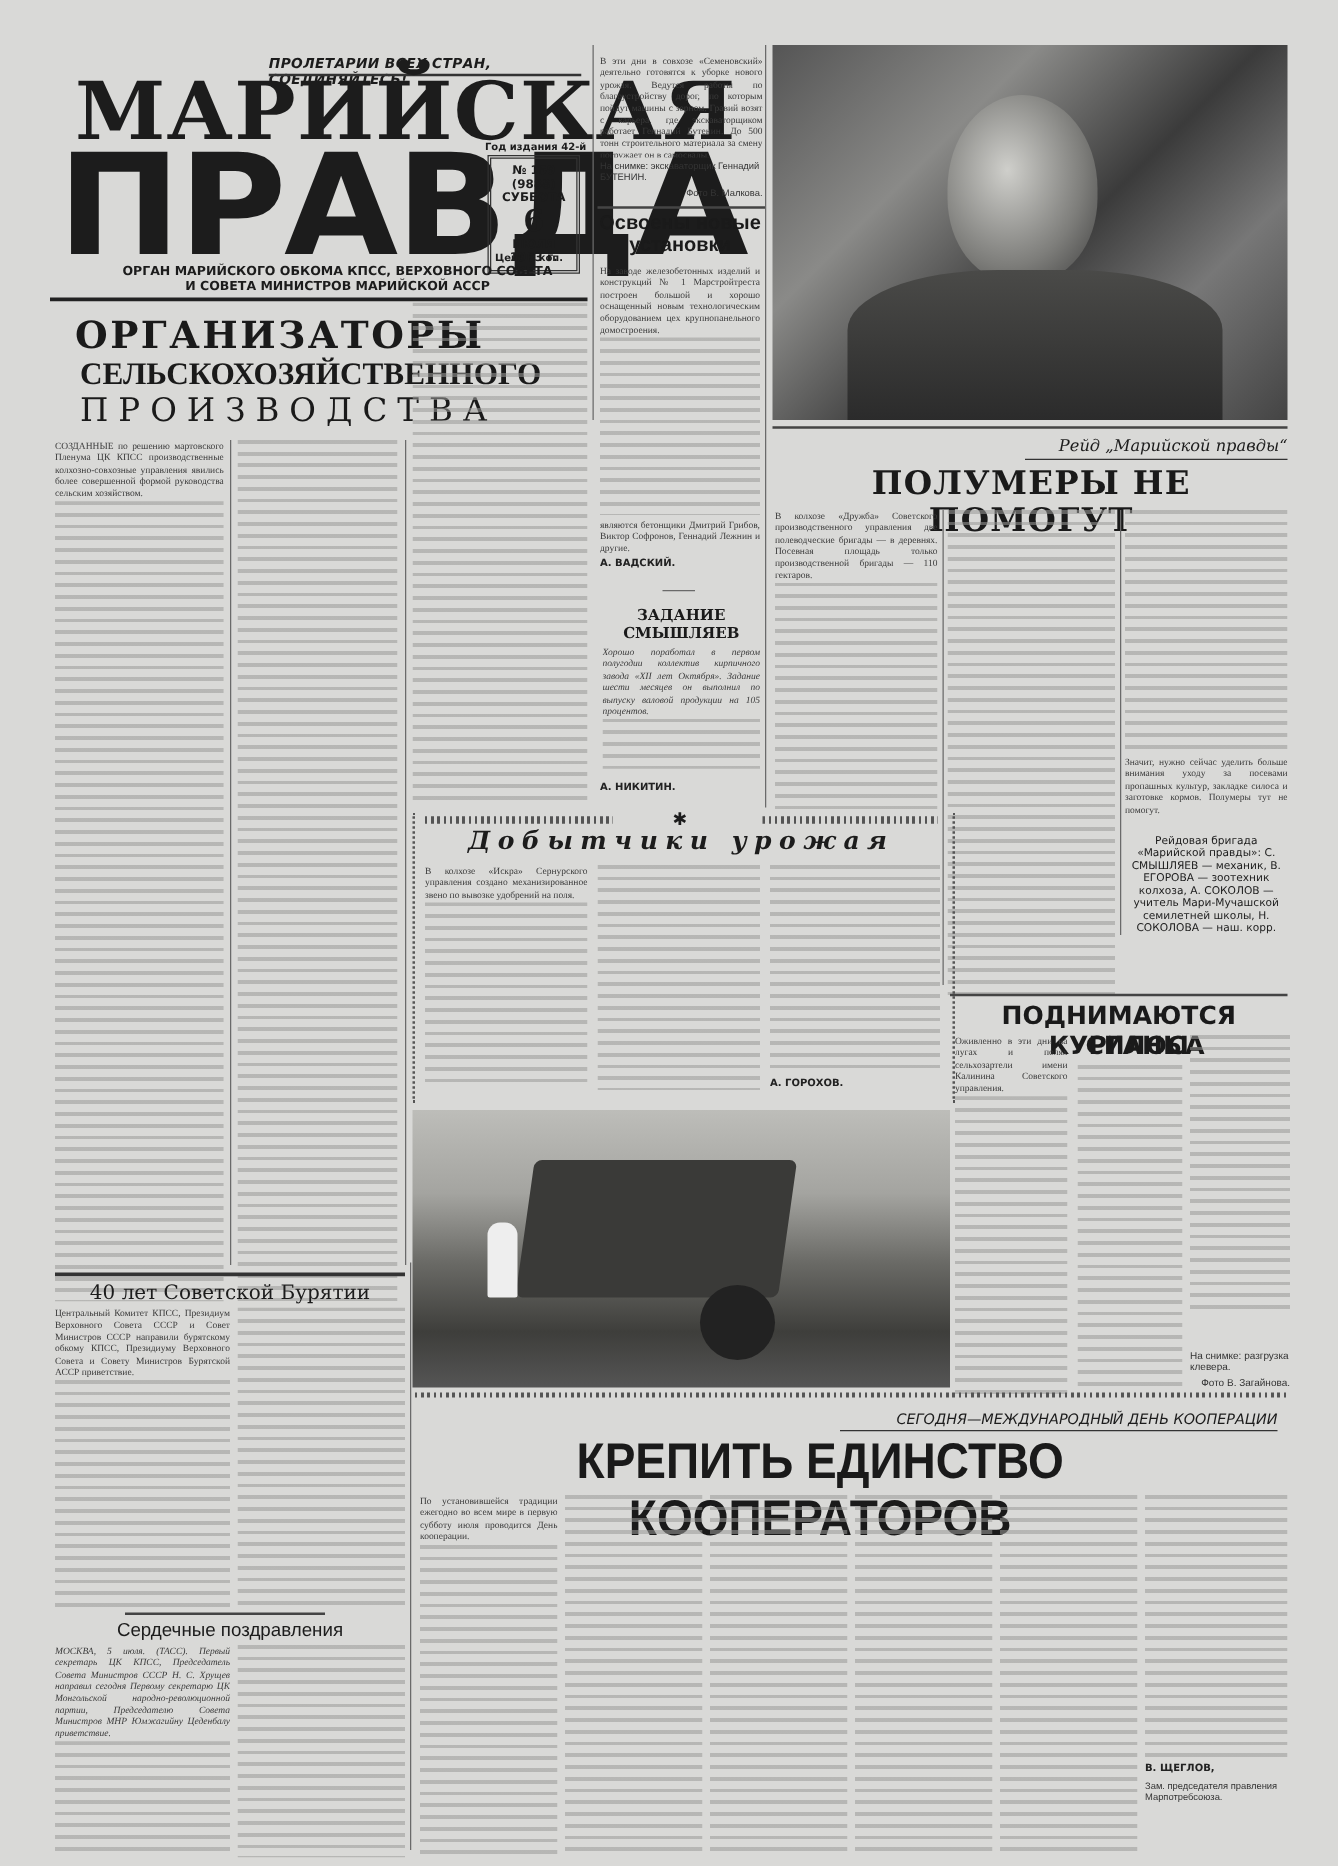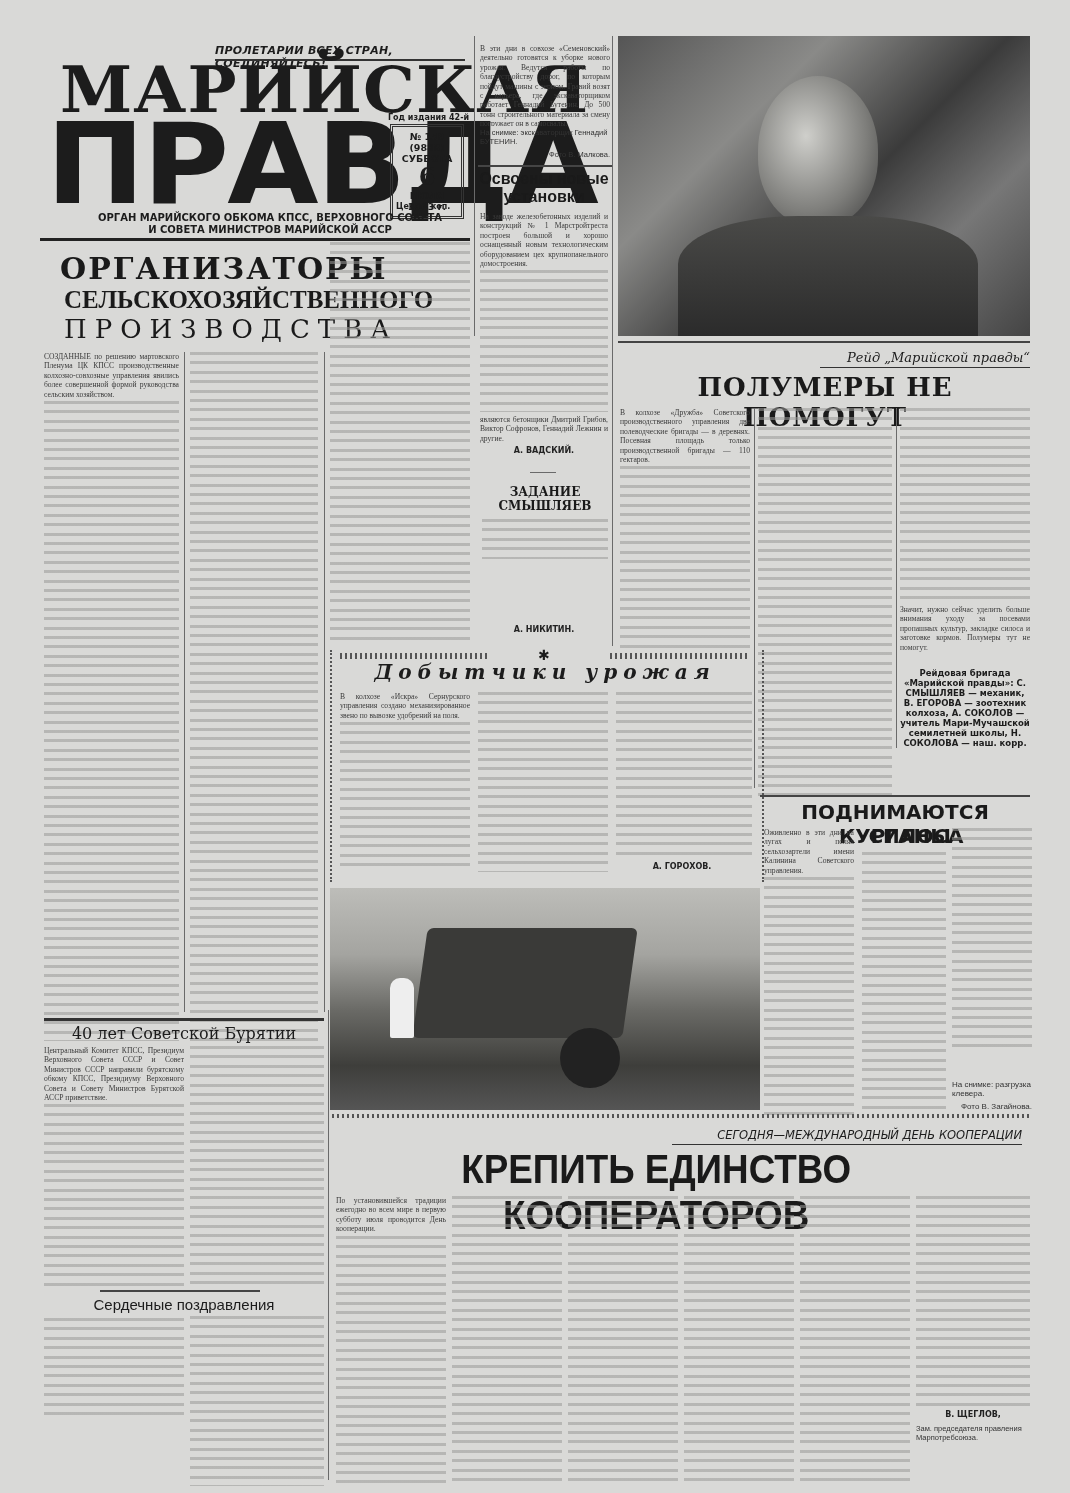--- a/index.html
+++ b/index.html
@@ -13,21 +13,21 @@
   .mast1{font-family:"DejaVu Serif",serif;font-weight:bold;font-size:64px;letter-spacing:1px;transform:scaleX(1.02);transform-origin:left;}
   .mast2{font-family:"DejaVu Sans",sans-serif;font-weight:bold;font-size:118px;letter-spacing:-2px;transform:scaleY(0.95);transform-origin:top left;line-height:1;}
   .issue-box{border:3px double #333;text-align:center;font-family:"DejaVu Sans",sans-serif;font-weight:bold;font-size:9.5px;line-height:11px;padding:4px 2px;}
   .organ{font-family:"DejaVu Sans",sans-serif;font-weight:bold;font-size:10px;text-align:center;line-height:12px;}
   .h-serif{font-family:"DejaVu Serif",serif;font-weight:bold;text-align:center;color:#1a1a1a;}
   .h-sans{font-family:"DejaVu Sans",sans-serif;font-weight:bold;text-align:center;color:#1a1a1a;}
   .h-cond{font-family:"Liberation Sans",sans-serif;font-weight:bold;text-align:center;color:#1a1a1a;}
   .photo{background:linear-gradient(135deg,#555 0%,#8a8a88 30%,#3b3b3b 55%,#777 75%,#444 100%);}
   .wavy{height:6px;background:repeating-linear-gradient(90deg,#555 0 2px,transparent 2px 5px);}
   .caption{font-family:Liberation Sans, sans-serif;font-size:8px;color:#333;}
-  .sig{font-family:"DejaVu Sans",sans-serif;font-weight:bold;font-size:8px;text-align:center;color:#222;}
+  .sig{font-family:"DejaVu Sans",sans-serif;font-weight:bold;font-size:8px;text-align:left;color:#222;}
 </style>
 </head>
 <body>
 
 <div class="abs motto" style="left:215px;top:44px;width:250px;">ПРОЛЕТАРИИ ВСЕХ СТРАН, СОЕДИНЯЙТЕСЬ!</div>
 <div class="hline" style="left:215px;top:59px;width:250px;background:#333;height:2px;"></div>
 
 <div class="abs mast1" style="left:60px;top:52px;">МАРИЙСКАЯ</div>
 <div class="abs mast2" style="left:46px;top:108px;">ПРАВДА</div>
 
@@ -67,20 +67,21 @@
 </div>
 <div class="abs txt" style="left:480px;top:415px;width:128px;height:28px;">являются бетонщики Дмитрий Грибов, Виктор Софронов, Геннадий Лежнин и другие.</div>
 <div class="abs sig" style="left:480px;top:446px;width:128px;">А. ВАДСКИЙ.</div>
 
 <div class="hline" style="left:530px;top:472px;width:26px;"></div>
 <div class="abs h-serif" style="left:480px;top:485px;width:130px;font-size:12px;line-height:14px;">
   <div>ЗАДАНИЕ</div>
   <div>СМЫШЛЯЕВ</div>
 </div>
 <div class="abs txt" style="left:482px;top:517px;width:126px;height:100px;font-style:italic;">
+  <span>Хорошо поработал в первом полугодии коллектив кирпичного завода «XII лет Октября». Задание шести месяцев он выполнил по выпуску валовой продукции на 105 процентов.</span>
   <div class="filler" style="height:40px;margin-top:2px;"></div>
 </div>
 <div class="abs sig" style="left:480px;top:625px;width:128px;">А. НИКИТИН.</div>
 
 <div class="abs h-serif" style="left:60px;top:252px;width:300px;font-size:30px;line-height:33px;letter-spacing:2px;">ОРГАНИЗАТОРЫ</div>
 <div class="abs h-cond" style="left:64px;top:286px;width:296px;font-size:25px;line-height:28px;font-family:'Liberation Serif',serif;">СЕЛЬСКОХОЗЯЙСТВЕННОГО</div>
 <div class="abs h-serif" style="left:64px;top:314px;width:296px;font-size:26px;line-height:30px;letter-spacing:8px;font-weight:normal;">ПРОИЗВОДСТВА</div>
 
 <div class="abs txt" style="left:44px;top:352px;width:135px;height:690px;">
   <span>СОЗДАННЫЕ по решению мартовского Пленума ЦК КПСС производственные колхозно-совхозные управления явились более совершенной формой руководства сельским хозяйством.</span>
@@ -104,21 +105,21 @@
   <span>В колхозе «Дружба» Советского производственного управления две полеводческие бригады — в деревнях. Посевная площадь только производственной бригады — 110 гектаров.</span>
   <div class="filler" style="height:200px;margin-top:2px;"></div>
 </div>
 <div class="abs txt" style="left:758px;top:408px;width:134px;height:390px;">
     <div class="filler" style="height:390px;"></div>
   </div>
 <div class="abs txt" style="left:900px;top:408px;width:130px;height:196px;">
     <div class="filler" style="height:196px;"></div>
   </div>
 <div class="abs txt" style="left:900px;top:605px;width:130px;height:60px;">Значит, нужно сейчас уделить больше внимания уходу за посевами пропашных культур, закладке силоса и заготовке кормов. Полумеры тут не помогут.</div>
-<div class="abs" style="left:900px;top:668px;width:130px;font-family:'DejaVu Sans',sans-serif;font-weight:bold;font-size:8.5px;line-height:10px;text-align:center;">Рейдовая бригада «Марийской правды»: С. СМЫШЛЯЕВ — механик, В. ЕГОРОВА — зоотехник колхоза, А. СОКОЛОВ — учитель Мари-Мучашской семилетней школы, Н. СОКОЛОВА — наш. корр.</div>
+<div class="abs" style="left:900px;top:668px;width:130px;font-family:'DejaVu Sans',sans-serif;font-weight:normal;font-size:8.5px;line-height:10px;text-align:center;">Рейдовая бригада «Марийской правды»: С. СМЫШЛЯЕВ — механик, В. ЕГОРОВА — зоотехник колхоза, А. СОКОЛОВ — учитель Мари-Мучашской семилетней школы, Н. СОКОЛОВА — наш. корр.</div>
 <div class="vline" style="left:754px;top:408px;height:380px;"></div>
 <div class="vline" style="left:896px;top:408px;height:340px;"></div>
 
 <div class="abs" style="left:330px;top:650px;width:430px;height:232px;border-left:2px dotted #555;border-right:2px dotted #555;"></div>
 <div class="abs wavy" style="left:340px;top:653px;width:150px;"></div>
 <div class="abs wavy" style="left:610px;top:653px;width:140px;"></div>
 <div class="abs" style="left:538px;top:647px;font-size:14px;">✱</div>
 <div class="abs" style="left:340px;top:660px;width:410px;text-align:center;font-family:'DejaVu Serif',serif;font-weight:bold;font-style:italic;font-size:20px;letter-spacing:6px;">Добытчики урожая</div>
 <div class="abs txt" style="left:340px;top:692px;width:130px;height:180px;">
   <span>В колхозе «Искра» Сернурского управления создано механизированное звено по вывозке удобрений на поля.</span>
@@ -161,20 +162,21 @@
   <div class="filler" style="height:190px;margin-top:2px;"></div>
 </div>
 <div class="abs txt" style="left:190px;top:1046px;width:134px;height:240px;">
     <div class="filler" style="height:240px;"></div>
   </div>
 <div class="vline" style="left:328px;top:1010px;height:470px;"></div>
 
 <div class="hline" style="left:100px;top:1290px;width:160px;height:2px;background:#444;"></div>
 <div class="abs" style="left:44px;top:1296px;width:280px;text-align:center;font-family:'Liberation Sans',sans-serif;font-size:15px;">Сердечные поздравления</div>
 <div class="abs txt" style="left:44px;top:1316px;width:140px;height:170px;font-style:italic;">
+  <span>МОСКВА, 5 июля. (ТАСС). Первый секретарь ЦК КПСС, Председатель Совета Министров СССР Н. С. Хрущев направил сегодня Первому секретарю ЦК Монгольской народно-революционной партии, Председателю Совета Министров МНР Юмжагийну Цеденбалу приветствие.</span>
   <div class="filler" style="height:100px;margin-top:2px;"></div>
 </div>
 <div class="abs txt" style="left:190px;top:1316px;width:134px;height:170px;">
     <div class="filler" style="height:170px;"></div>
   </div>
 
 <div class="abs wavy" style="left:332px;top:1114px;width:700px;height:4px;"></div>
 <div class="abs" style="left:672px;top:1128px;width:350px;text-align:right;font-family:'DejaVu Sans',sans-serif;font-style:italic;font-size:11.5px;">СЕГОДНЯ—МЕЖДУНАРОДНЫЙ ДЕНЬ КООПЕРАЦИИ</div>
 <div class="hline" style="left:672px;top:1144px;width:350px;background:#333;"></div>
 <div class="abs h-cond" style="left:336px;top:1146px;width:696px;font-size:40px;line-height:46px;transform:scaleX(0.92);transform-origin:left;">КРЕПИТЬ ЕДИНСТВО КООПЕРАТОРОВ</div>

